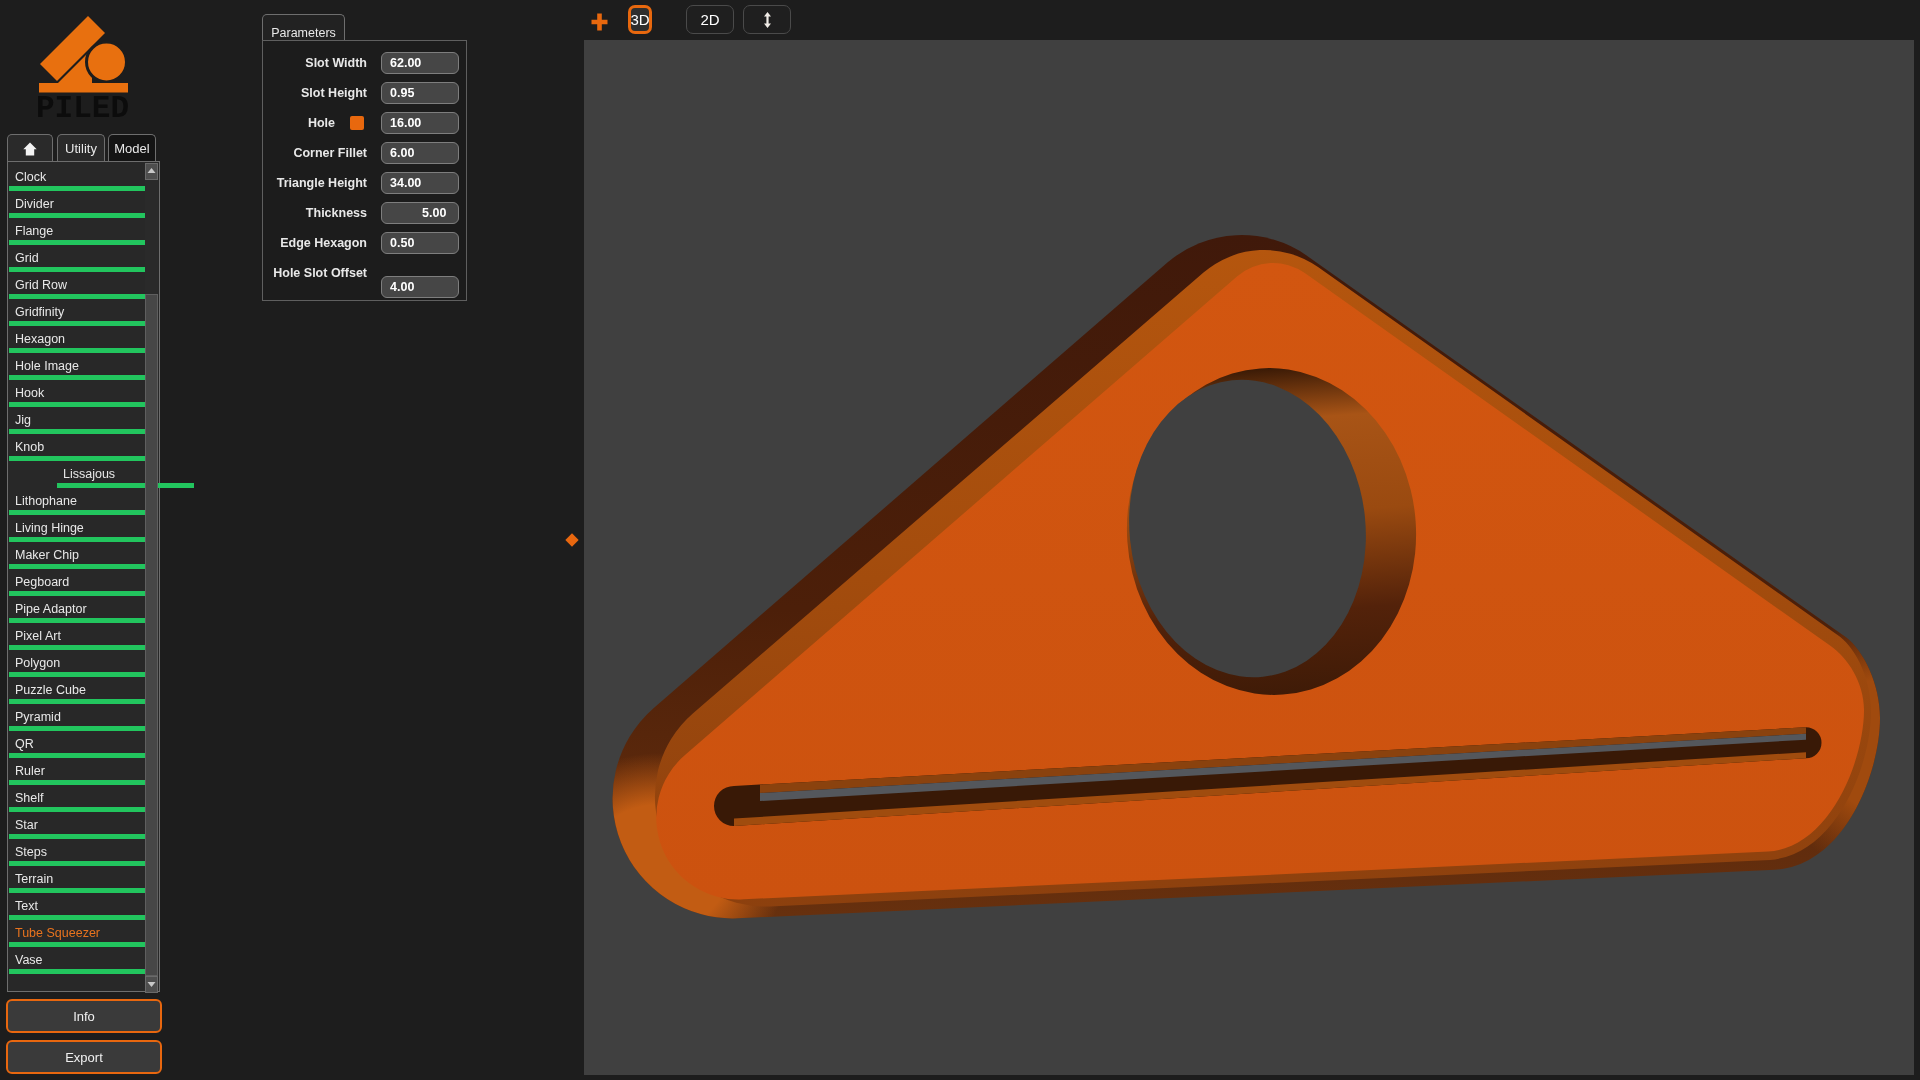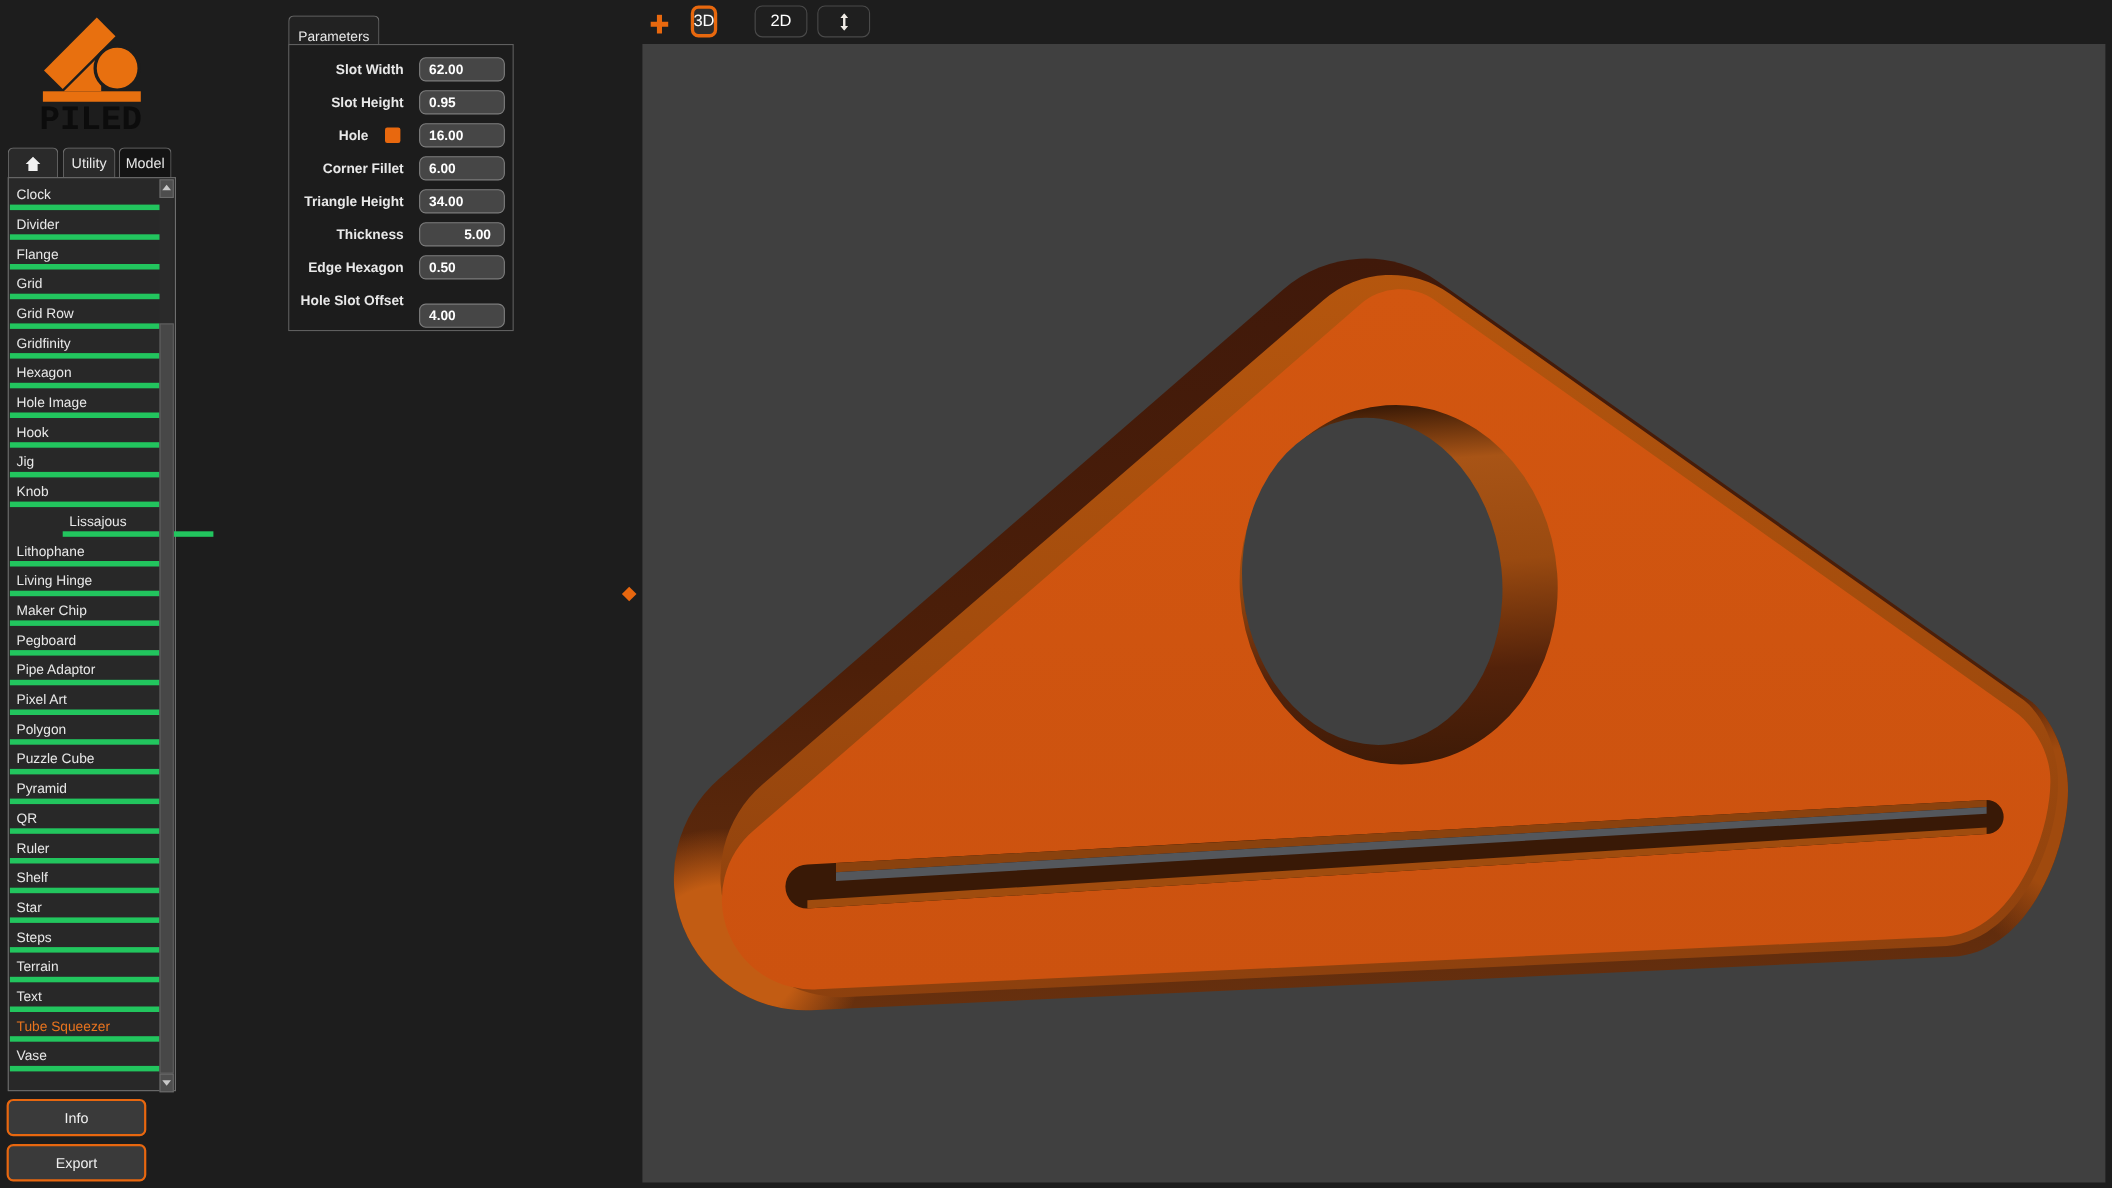--- a/index.html
+++ b/index.html
@@ -13,21 +13,21 @@
   
   #pane { position:absolute; left:7px; top:161px; width:153px; height:831px;
     border:1px solid #6e6e6e; background:#282828; }
   .row { position:absolute; left:1px; width:137px; height:27px; line-height:27px;
     padding-left:6px; color:#e8e8e8; font-size:12.5px; border-bottom:5px solid #22c55e; }
   
   #sbtrack { position:absolute; right:1px; top:1px; width:13px; height:829px; background:#2a2a2a; }
   .sbtn { position:absolute; right:1px; width:13px; height:17px; background:#4e4e4e; border:1px solid #6a6a6a; }
   #sthumb { position:absolute; right:1px; top:132px; width:13px; height:682px; background:#474747; border:1px solid #5f5f5f; }
   
-  .bigbtn { position:absolute; left:6px; width:127px; height:34px; border:2.5px solid #e8670f;
+  .bigbtn { position:absolute; left:6px; width:156px; height:34px; border:2.5px solid #e8670f;
     border-radius:6px; background:#3a3a3a; color:#f0f0f0; font-size:13px;
     display:flex; align-items:center; justify-content:center; }
   
   #ptab { position:absolute; left:262px; top:14px; width:83px; height:37px; border:1px solid #6e6e6e;
     border-bottom:none; border-radius:5px 5px 0 0; background:#222; color:#e8e8e8; font-size:12.5px;
     display:flex; align-items:center; justify-content:center; }
   #pbox { position:absolute; left:262px; top:40px; width:205px; height:261px; border:1px solid #5f5f5f;
     background:#1c1c1c;font-weight:bold; }
   .plabel { position:absolute; right:99px; width:160px; height:22px; line-height:22px;
     text-align:right; color:#e8e8e8; font-size:12.5px; }

